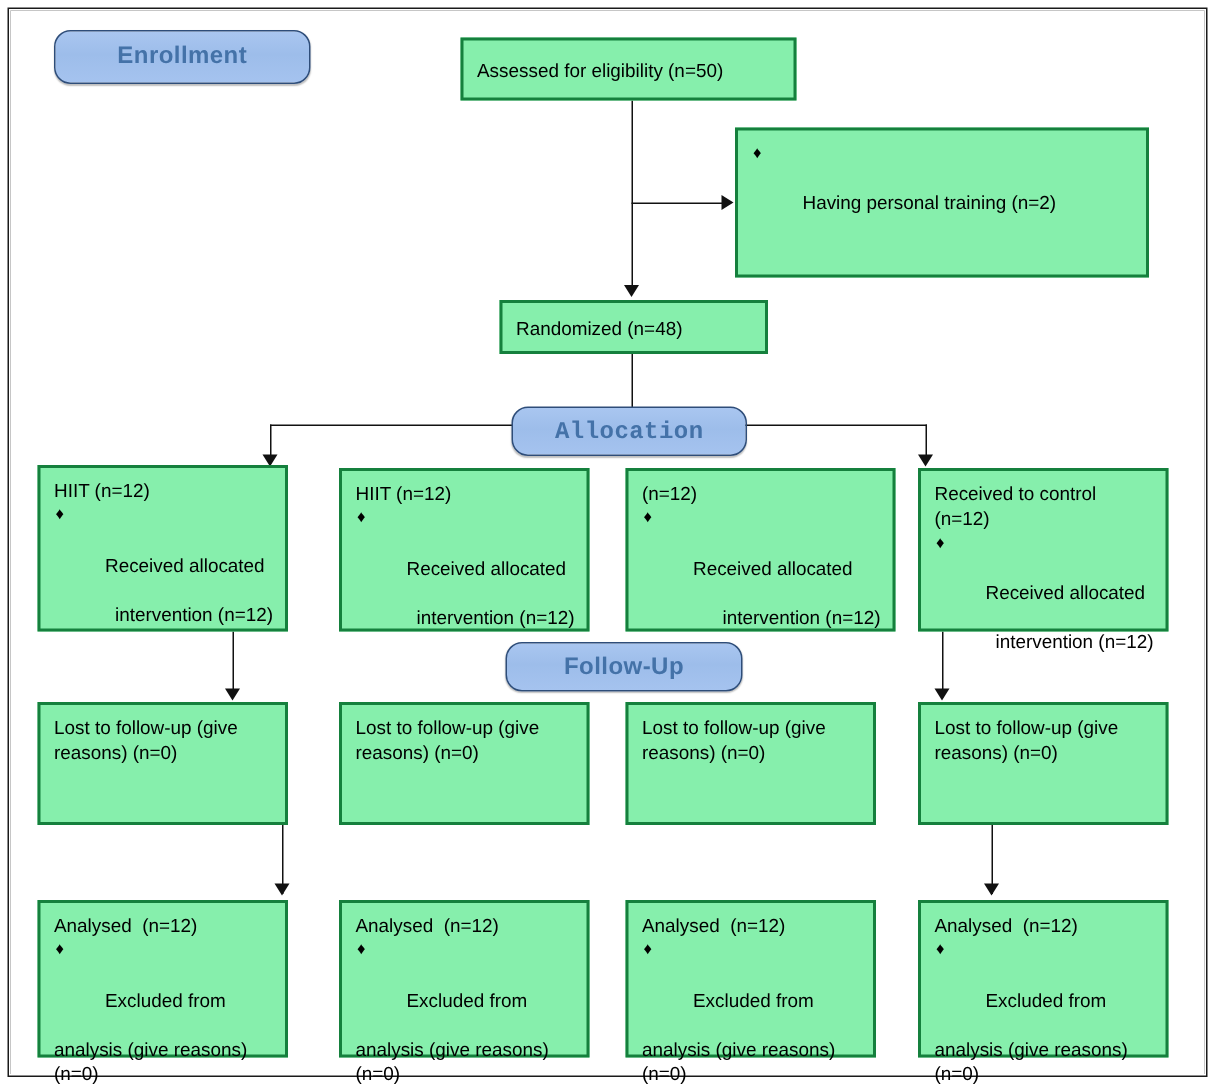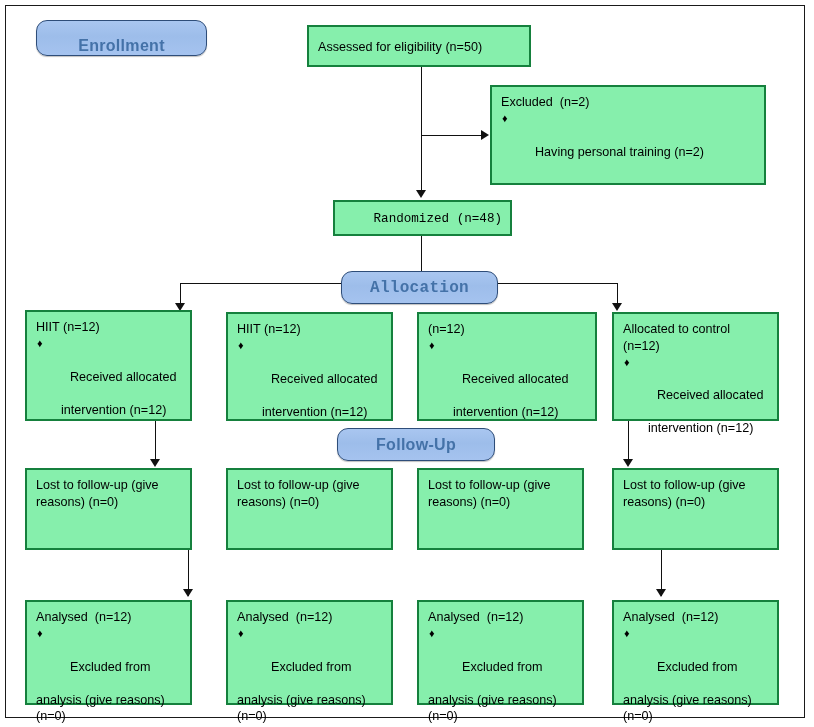--- a/index.html
+++ b/index.html
@@ -55,21 +55,21 @@
     position: relative;
     padding-left: 13px;
     white-space: pre;
   }
   .box .bullet-line .bul {
     position: absolute;
     left: 1px;
     top: -0.5px;
     font-size: 11px;
   }
-  .box .indent { padding-left: 25px; white-space: pre; }
+  .box .indent { padding-left: 25px; white-space: pre; text-align: right; }
 
   .stage {
     position: absolute;
     box-sizing: border-box;
     border: 1.5px solid #2e4d79;
     border-radius: 11px;
     background: linear-gradient(to bottom, #a9c6f0 0%, #9dbdea 45%, #a5c3ef 100%);
     color: #4472a8;
     font-size: 16px;
     font-weight: bold;
@@ -111,21 +111,21 @@
     border-left: 8px solid #111111;
     z-index: 3;
   }
 </style>
 </head>
 <body>
 
 <div id="canvas">
   <div id="frame"></div>
 
-  <div class="stage" style="left:36px; top:20px; width:171px; height:36px;align-items:flex-end;">
+  <div class="stage" style="left:36px; top:20px; width:171px; height:36px;">
     <span>Enrollment</span>
   </div>
 
   <div class="stage" style="left:341px; top:271px; width:157px; height:33px;font-family:Liberation Mono, monospace;">
     <span>Allocation</span>
   </div>
 
   <div class="stage" style="left:337px; top:428px; width:158px; height:33px;">
     <span>Follow-Up</span>
   </div>
@@ -134,29 +134,28 @@
   <div class="box" style="left:307px; top:25px; width:224px; height:42px; display:flex; align-items:center;">
     <div class="line">Assessed for eligibility (n=50)</div>
   </div>
 
   <div class="vline" style="left:421px; top:67px; height:129px;"></div>
 
   <div class="hline" style="left:421px; top:135px; width:62px;"></div>
   <div class="arrow-right" style="left:481px; top:130px;"></div>
 
   <div class="box" style="left:490px; top:85px; width:276px; height:100px;">
-    <div class="line">Excluded  (n=2)</div>
     <div class="bullet-line">
       <span class="bul">♦</span>
       <span>Having personal training (n=2)</span>
     </div>
   </div>
 
   <div class="arrow-down" style="left:416px; top:190px;"></div>
-  <div class="box" style="left:333px; top:200px; width:179px; height:36px; display:flex; align-items:center; justify-content:flex-end;font-family:Liberation Mono, monospace;">
+  <div class="box" style="left:333px; top:200px; width:179px; height:36px; display:flex; align-items:center; justify-content:flex-start;">
     <div class="line">Randomized (n=48)</div>
   </div>
 
   <div class="vline" style="left:421px; top:236px; height:47px;"></div>
   <div class="arrow-down" style="left:416px; top:275px;"></div>
 
   <div class="hline" style="left:180px; top:283px; width:438px;"></div>
   <div class="vline" style="left:180px; top:283px; height:26px;"></div>
   <div class="arrow-down" style="left:175px; top:303px;"></div>
   <div class="vline" style="left:617px; top:283px; height:26px;"></div>
@@ -183,21 +182,21 @@
   <div class="box" style="left:417px; top:312px; width:180px; height:109px;">
     <div class="line">(n=12)</div>
     <div class="bullet-line">
       <span class="bul">♦</span>
       <span>Received allocated</span>
     </div>
     <div class="indent">intervention (n=12)</div>
   </div>
 
   <div class="box" style="left:612px; top:312px; width:167px; height:109px;">
-    <div class="line">Allocated to control</div>
+    <div class="line">Received to control</div>
     <div class="line">(n=12)</div>
     <div class="bullet-line">
       <span class="bul">♦</span>
       <span>Received allocated</span>
     </div>
     <div class="indent">intervention (n=12)</div>
   </div>
 
   <div class="vline" style="left:155px; top:421px; height:44px;"></div>
   <div class="arrow-down" style="left:150px; top:459px;"></div>

